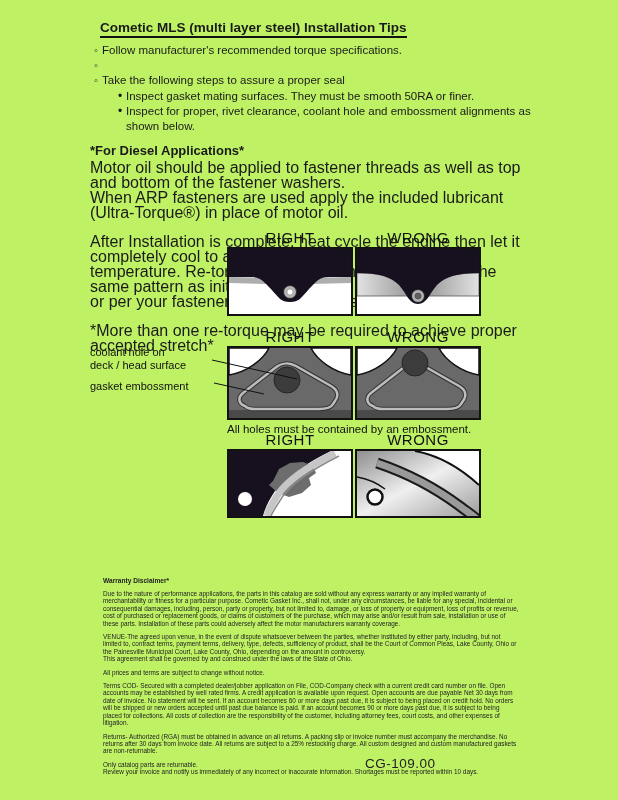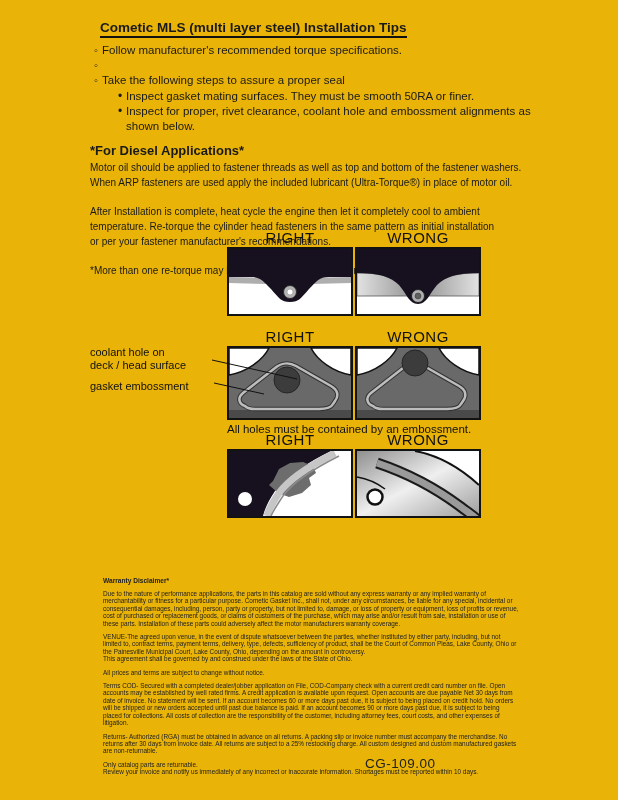--- a/index.html
+++ b/index.html
@@ -1,29 +1,29 @@
 <!DOCTYPE html>
 <html><head>
 <meta charset="utf-8">
 <style>
   * { margin:0; padding:0; box-sizing:border-box; }
   html,body { background:#ffffff; }
   .page {
-    position:relative; width:618px; height:800px; background:#eab308;
+    position:relative; width:618px; height:800px; background:#bef264;
     font-family:"Liberation Sans", sans-serif; color:#1a1a1a; overflow:hidden;
   }
   .content { position:absolute; left:90px; top:20px; width:448px; }
   .title { font-size:13.5px; font-weight:bold; margin-left:10px; margin-bottom:5px; }
   .title .underline { border-bottom:2px solid #111; padding-bottom:1px; display:inline-block; }
   .bullet-line { display:flex; align-items:flex-start; line-height:15.2px; font-size:11.5px; }
   .bullet-line .marker { width:12px; flex:0 0 12px; text-align:center; font-size:11px; }
   .bullet-line.sub { padding-left:24px; }
   .bullet-line.sub .marker { font-size:12px; }
   .section-heading { font-size:13px; font-weight:bold; margin-top:9px; margin-bottom:2px; }
-  .body-para { font-size:10px; line-height:15px; margin-bottom:14px; white-space:pre-line; }
+  .body-para { font-size:16px; line-height:15px; margin-bottom:14px; white-space:pre-line; }
 
   .fig-row { position:absolute; left:227px; width:256px; }
   .fig-labels { display:flex; gap:2px; margin-bottom:1px; }
   .fig-labels .lbl { width:126px; text-align:center; font-size:15px; letter-spacing:0.5px; color:#111; }
   .fig-panels { display:flex; gap:2px; }
   .panel { width:126px; border:2px solid #121212; background:#fff; }
   .panel svg { display:block; }
   .fig-caption { font-size:11.5px; line-height:12.5px; margin-top:3px; color:#111; white-space:pre-line; }
 
   .annotations { position:absolute; left:90px; top:346px; width:122px; text-align:left;

